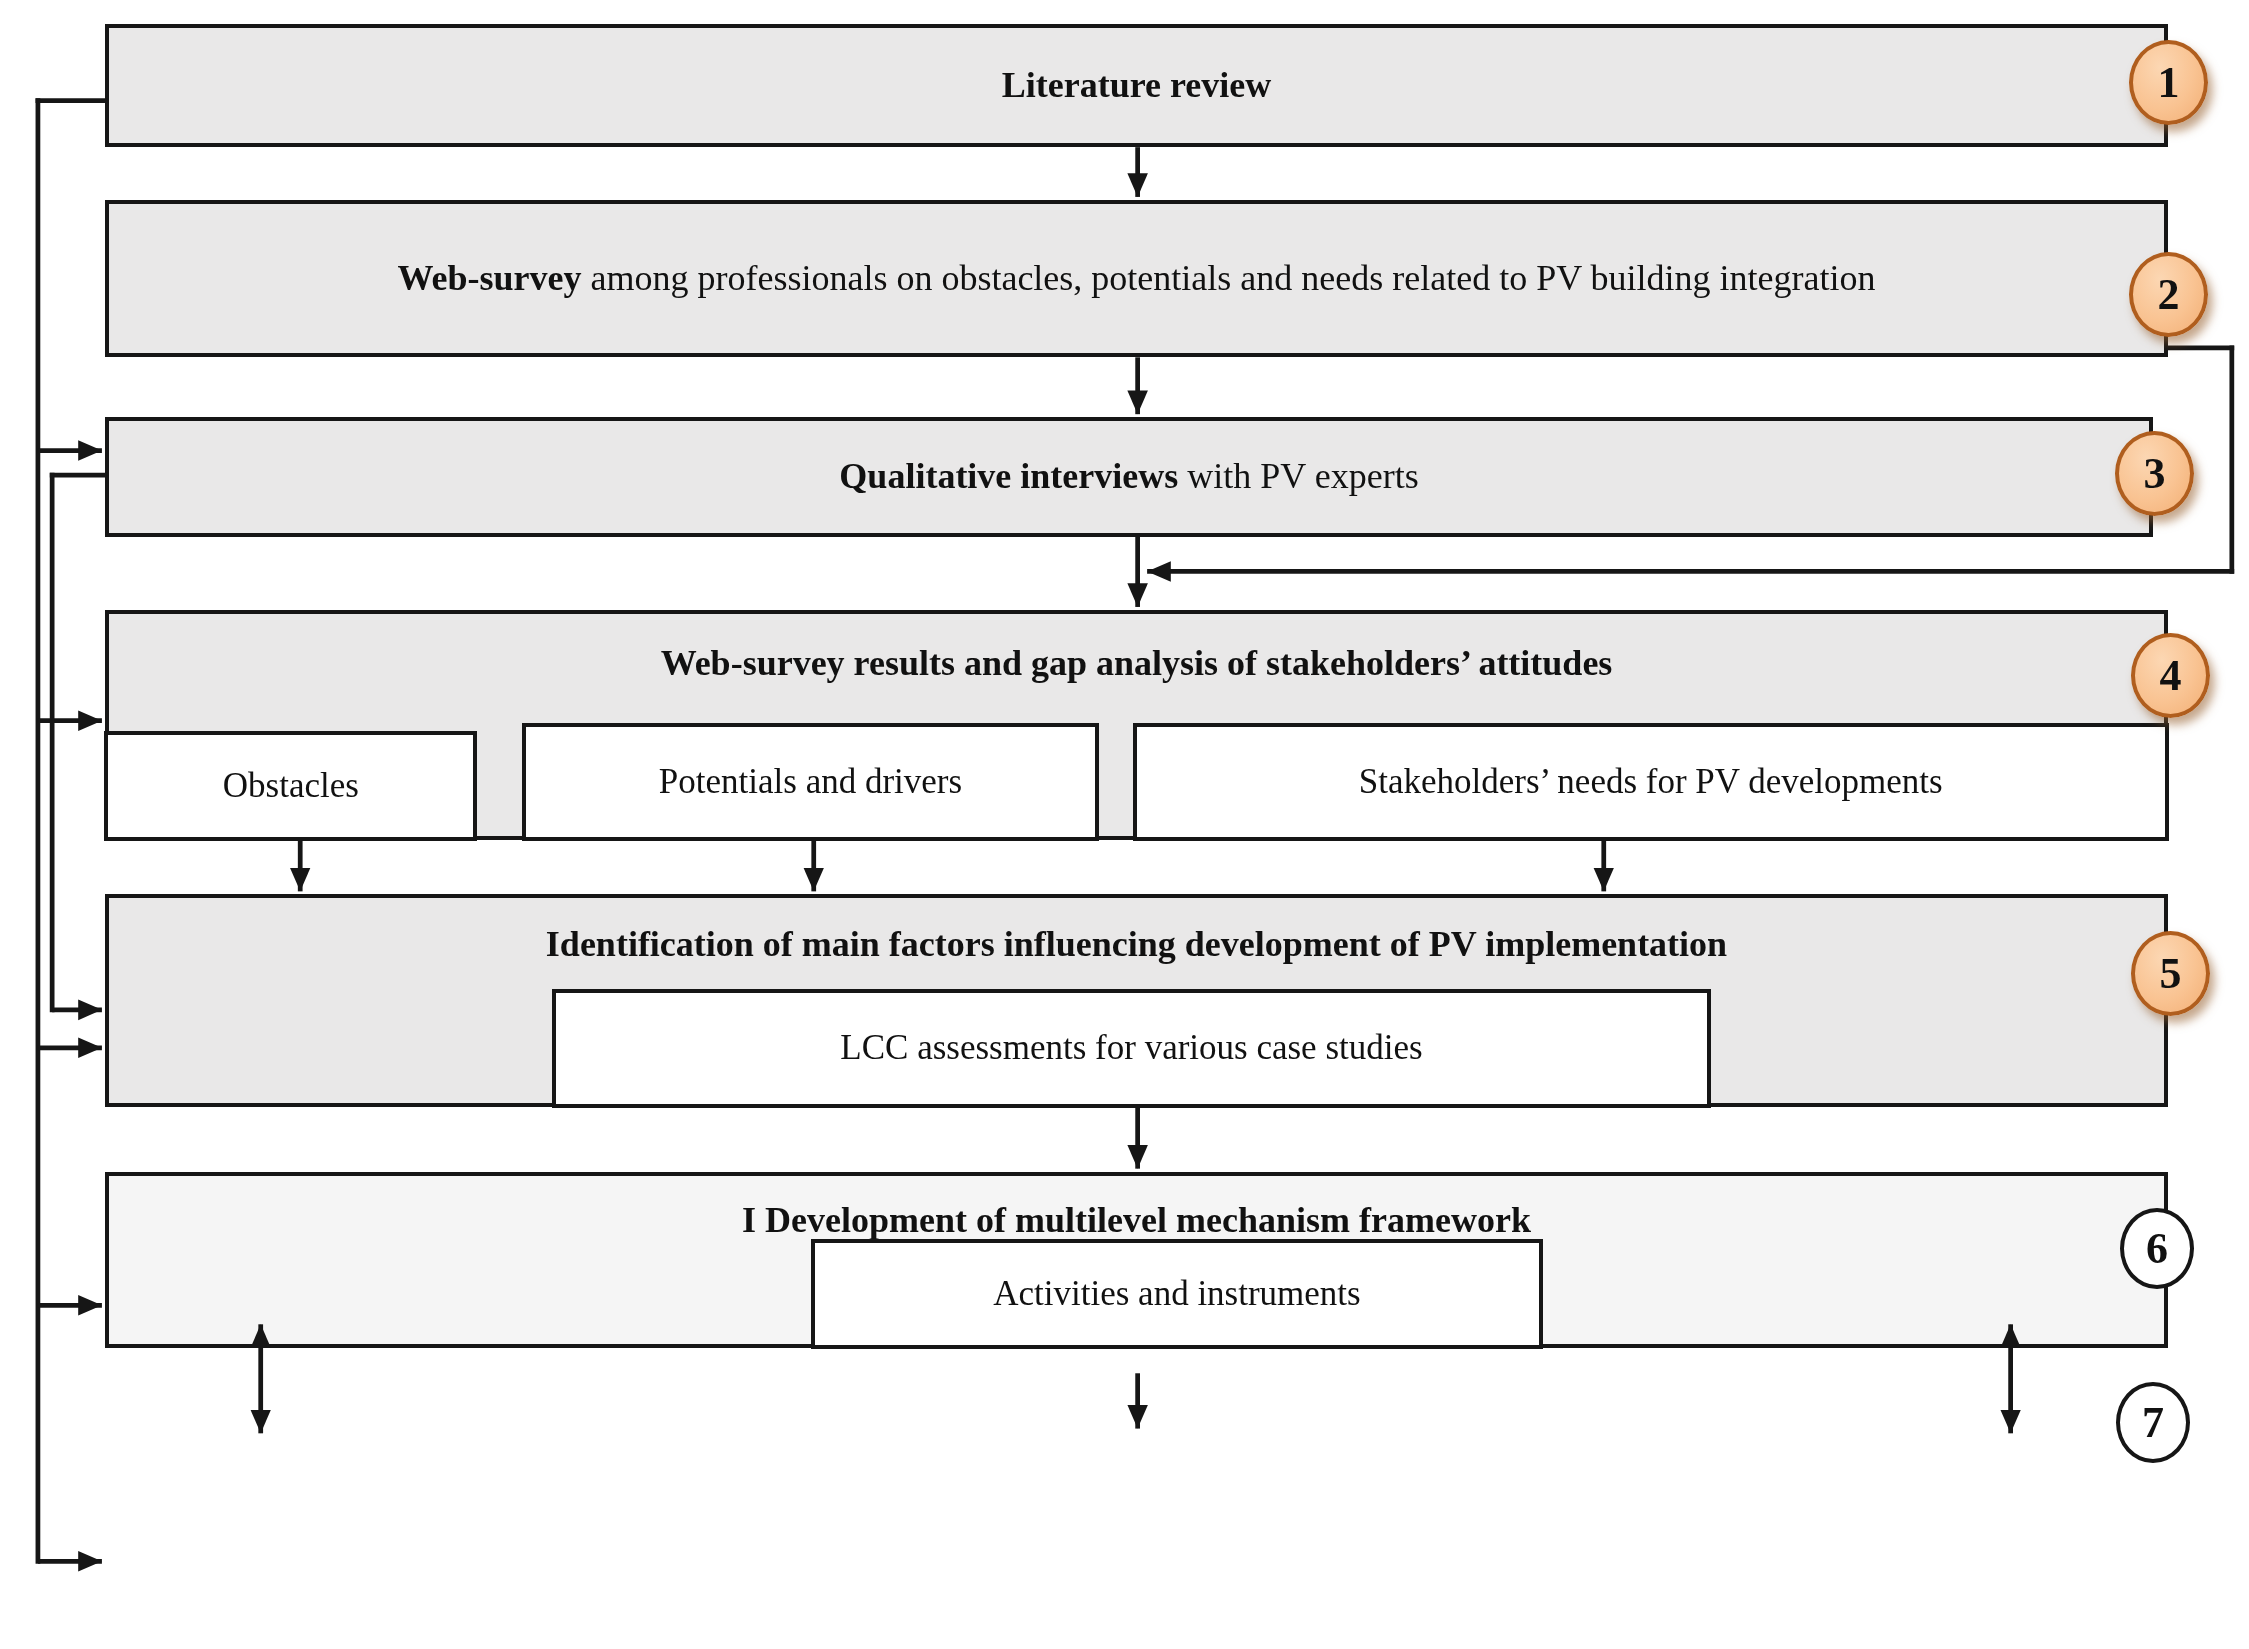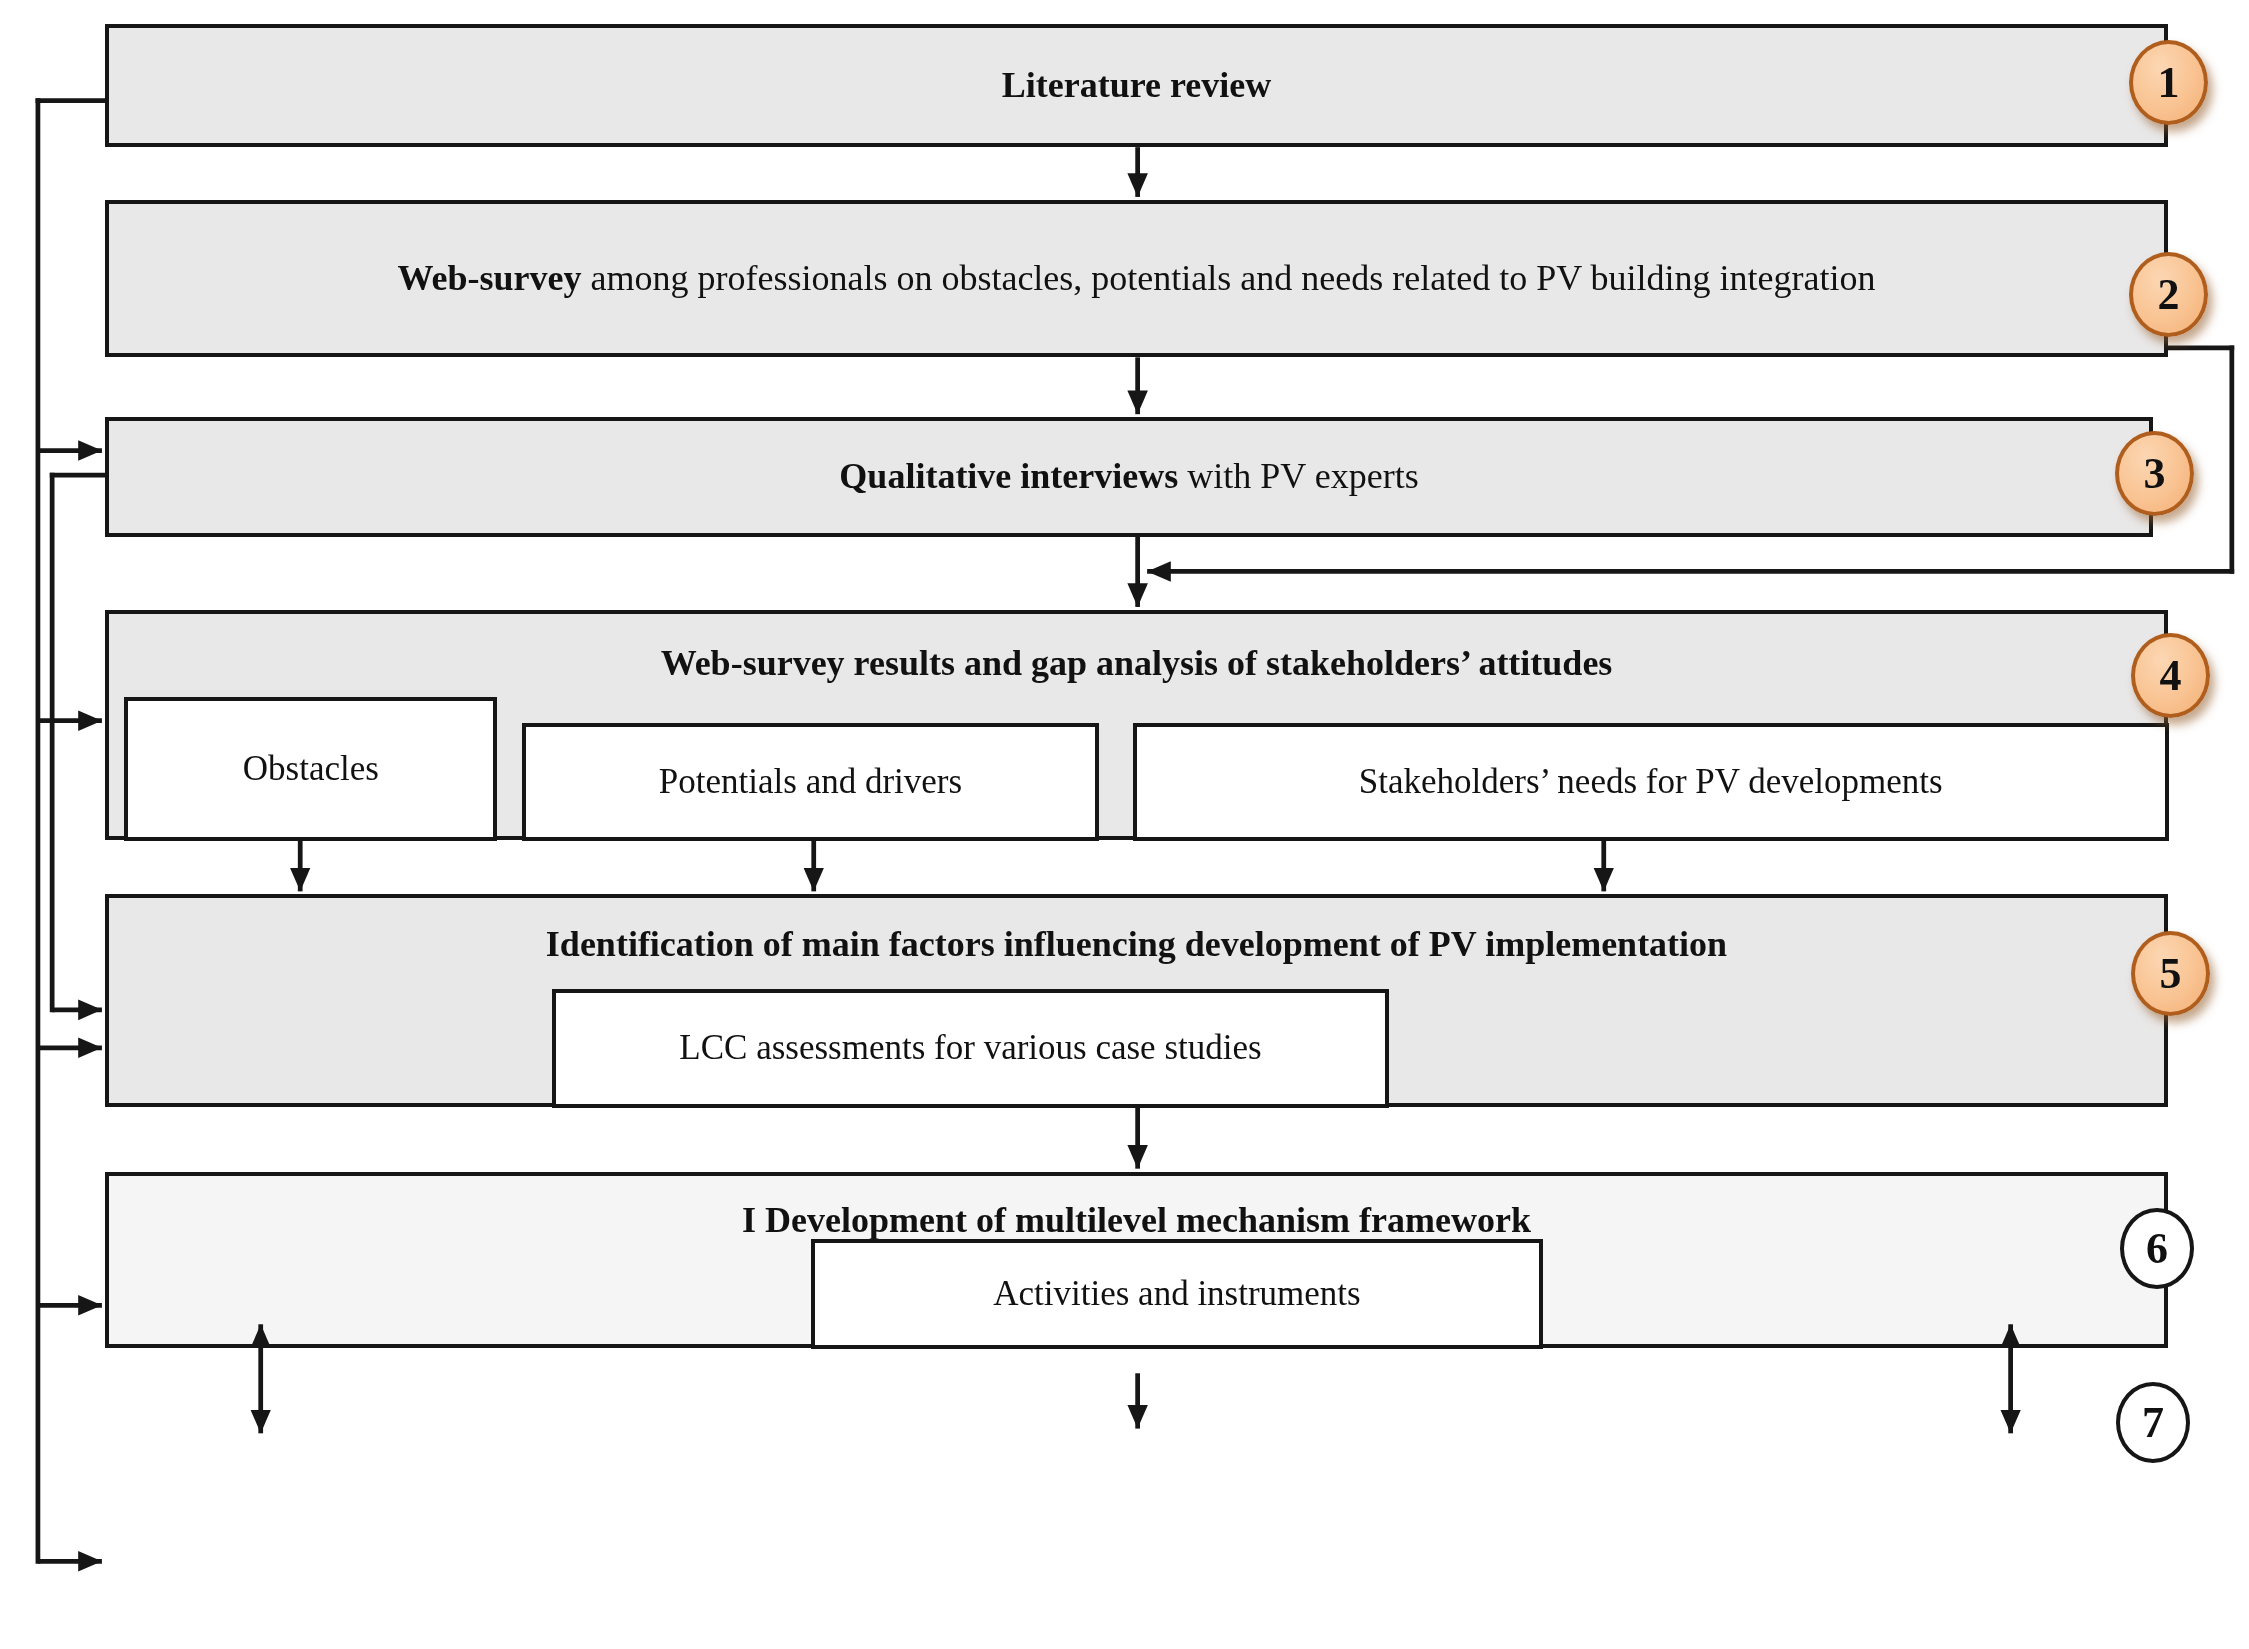--- a/index.html
+++ b/index.html
@@ -48,24 +48,24 @@
   .subbox{
     position:absolute;
     box-sizing:border-box;
     border:4px solid #161616;
     background:#ffffff;
     bottom:-4.7px;
     display:flex; align-items:center; justify-content:center;
     text-align:center;
     font-size:35px;
   }
-  #sub-obstacles   { left:-4.7px;  width:373px;  height:144px;margin-left:20px; }
+  #sub-obstacles   { left:-4.7px;  width:373px;  height:110px; }
   #sub-potentials  { left:413px; width:577px;  height:118px; }
   #sub-stakeholders{ right:-4.7px; width:1036px; height:118px; }
-  #sub-lcc         { left:443px; width:837px; height:119px;margin-top:36px; }
+  #sub-lcc         { left:443px; width:1159px; height:119px;margin-top:36px; }
   #sub-activities  { left:702px; width:732px;  height:110px; }
   #sub-principles  { left:-4.7px;  width:591px;  height:119px; }
   #sub-instructions{ left:708px; width:657px;  height:119px; }
   #sub-guidelines  { right:-4.7px; width:596px;  height:119px; }
 
   
   .badge{
     position:absolute;
     box-sizing:border-box;
     display:flex; align-items:center; justify-content:center;

